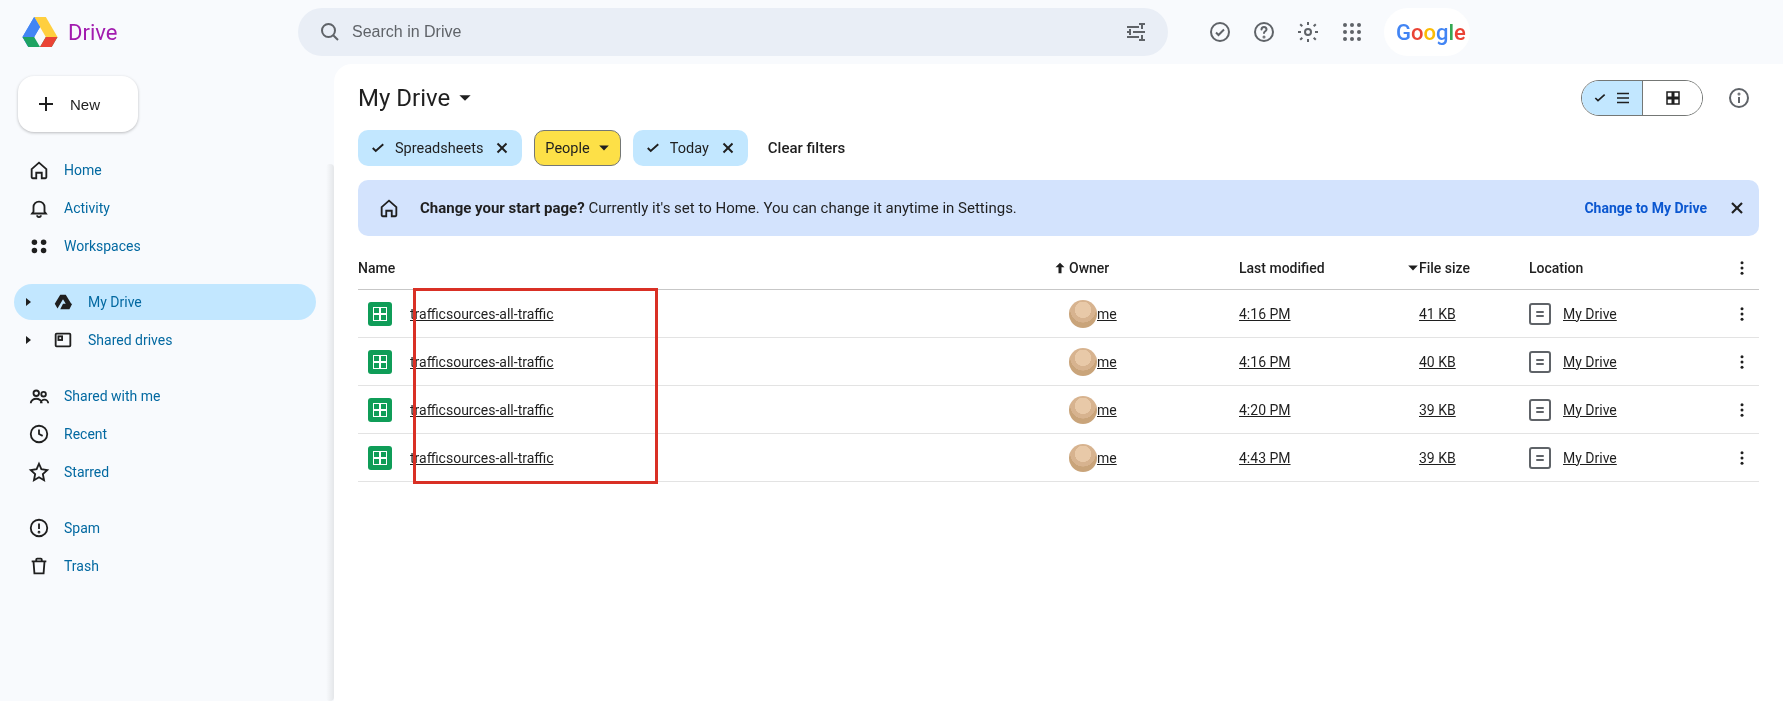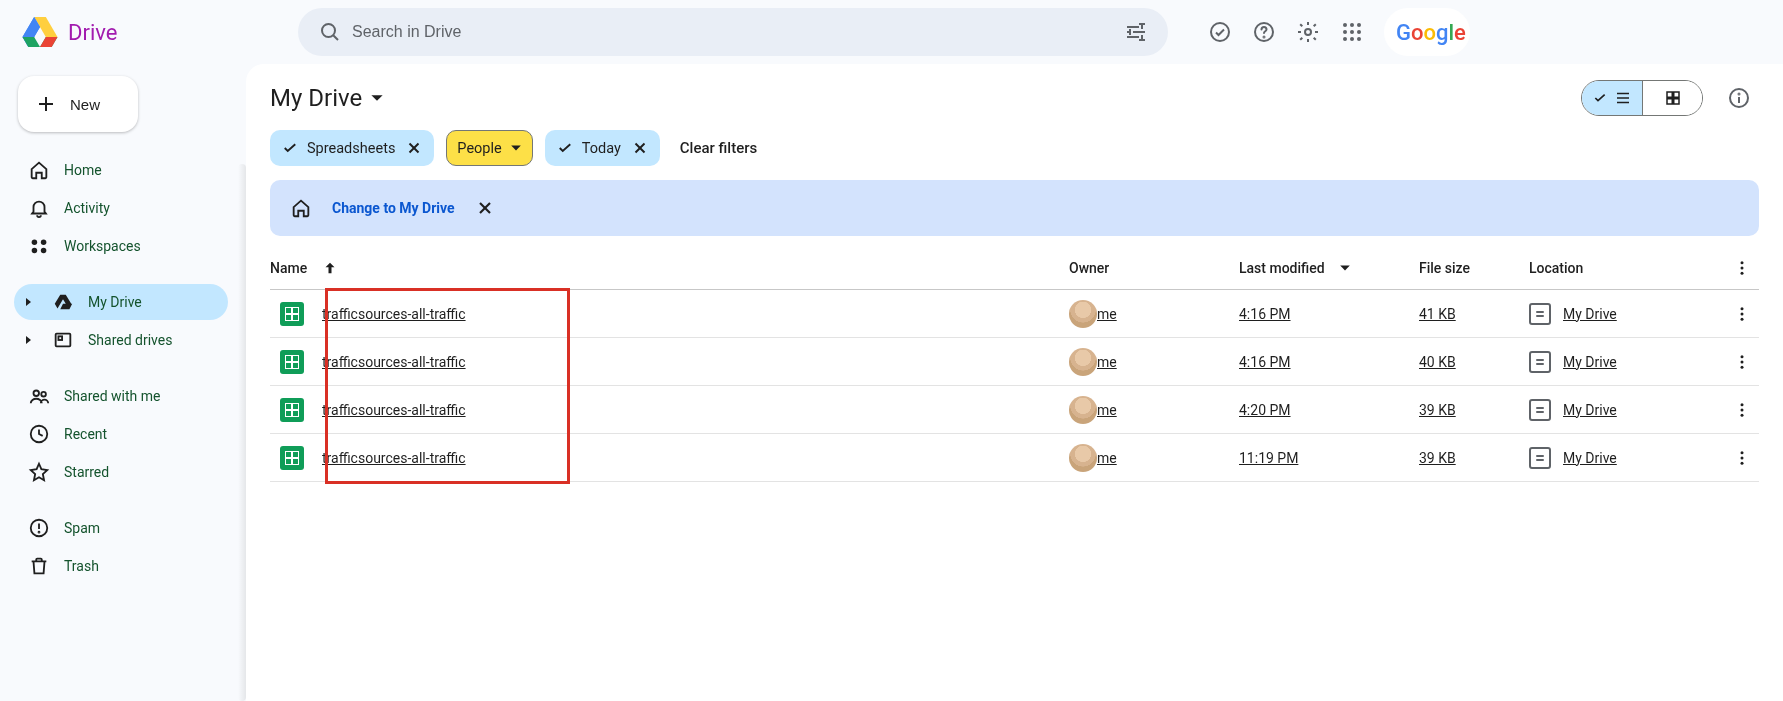--- a/index.html
+++ b/index.html
@@ -65,21 +65,21 @@
     margin-left: 8px;
     background: #fff;
   }
   .google-logo span { font-size: 22px; font-weight: 500; }
 
   
   .layout { display: flex; height: calc(100% - 64px); }
 
   
   .sidebar {
-    width: 246px;
+    width: 334px;
     padding: 8px 0 8px 14px;
     position: relative;
     flex-shrink: 0;
   }
   .sidebar-scroll-edge {
     position: absolute; right: 0; top: 100px; bottom: 0; width: 8px;
     background: linear-gradient(to right, transparent, rgba(0,0,0,.08));
     border-radius: 4px;
   }
   .new-btn {
@@ -97,21 +97,21 @@
     box-shadow: 0 1px 3px rgba(0,0,0,.25), 0 0 0 0 rgba(0,0,0,0);
     margin: 4px 0 20px 4px;
   }
   .nav-item {
     height: 36px;
     border-radius: 18px;
     display: flex; align-items: center;
     padding: 0 14px 0 14px;
     gap: 14px;
     font-size: 14px;
-    color: #14532d;
+    color: #0369a1;
     margin: 2px 18px 2px 0;
     cursor: pointer;
     white-space: nowrap;
   }
   .nav-item.with-caret { padding-left: 4px; }
   .nav-item.with-caret .caret-col { width: 20px; display:flex; justify-content:center;}
   .nav-item.selected { background: #c2e7ff; }
   .nav-item svg.lead { width: 22px; height: 22px; color:#1f1f1f; flex-shrink:0; }
   .nav-sep { height: 16px; }
 
@@ -171,21 +171,21 @@
     grid-template-columns: 1fr 170px 180px 110px 170px 60px;
     align-items:center;
   }
   .thead {
     height: 44px;
     font-size:14px; color:#1f1f1f; font-weight:500;
     border-bottom: 1px solid #c7c7c7;
   }
   .thead .name-col { display:flex; align-items:center; gap:28px; }
   .thead .sort-arrow { width:18px; height:18px; }
-  .thead .col { display:flex; align-items:center; gap:14px; cursor:pointer;}
+  .thead .col { display:flex; align-items:center; gap:14px; cursor:pointer;justify-content:space-between;}
   .thead .more-col { justify-self:end; padding-right:8px;}
   .trow {
     height: 48px;
     border-bottom: 1px solid #e3e3e3;
     font-size: 14px;
     text-decoration: underline;
   }
   .cell-name { display:flex; align-items:center; gap:18px; padding-left:10px;}
   .sheets-ic {
     width:24px; height:24px; background:#0f9d58; border-radius:3px;
@@ -478,20 +478,23 @@
             <line x1="6" y1="18" x2="18" y2="6"></line>
           </svg>
       </div>
       <span class="clear-filters">Clear filters</span>
     </div>
 
     <div class="banner">
       <svg width="22" height="22" viewBox="0 0 24 24" fill="none" stroke="#1f1f1f" stroke-width="2">
           <path d="M4 11l8-7 8 7v9a1 1 0 01-1 1h-4v-6h-6v6H5a1 1 0 01-1-1z"></path>
         </svg>
+      <span class="banner-text">
+        <b>Change your start page?</b><span> Currently it's set to Home. You can change it anytime in Settings.</span>
+      </span>
       <span class="banner-link">Change to My Drive</span>
       <svg class="banner-close" width="20" height="20" viewBox="0 0 24 24" stroke="#1f1f1f" stroke-width="2.5">
           <line x1="6" y1="6" x2="18" y2="18"></line>
           <line x1="6" y1="18" x2="18" y2="6"></line>
         </svg>
     </div>
 
     <div class="thead">
       <div class="col name-col">
         <span>Name</span>
@@ -596,21 +599,21 @@
         </div>
         <div class="trow">
           <div class="cell-name">
             <span class="sheets-ic"></span>
             <span>trafficsources-all-traffic</span>
           </div>
           <div class="owner-cell">
             <span class="avatar"></span>
             <span>me</span>
           </div>
-          <div>11:19 PM</div>
+          <div>4:43 PM</div>
           <div>39 KB</div>
           <div class="loc-cell">
             <span class="loc-ic"></span>
             <span>My Drive</span>
           </div>
           <div class="row-more">
             <svg width="18" height="18" viewBox="0 0 24 24" fill="#1f1f1f">
               <circle cx="12" cy="5" r="2"></circle>
               <circle cx="12" cy="12" r="2"></circle>
               <circle cx="12" cy="19" r="2"></circle>

